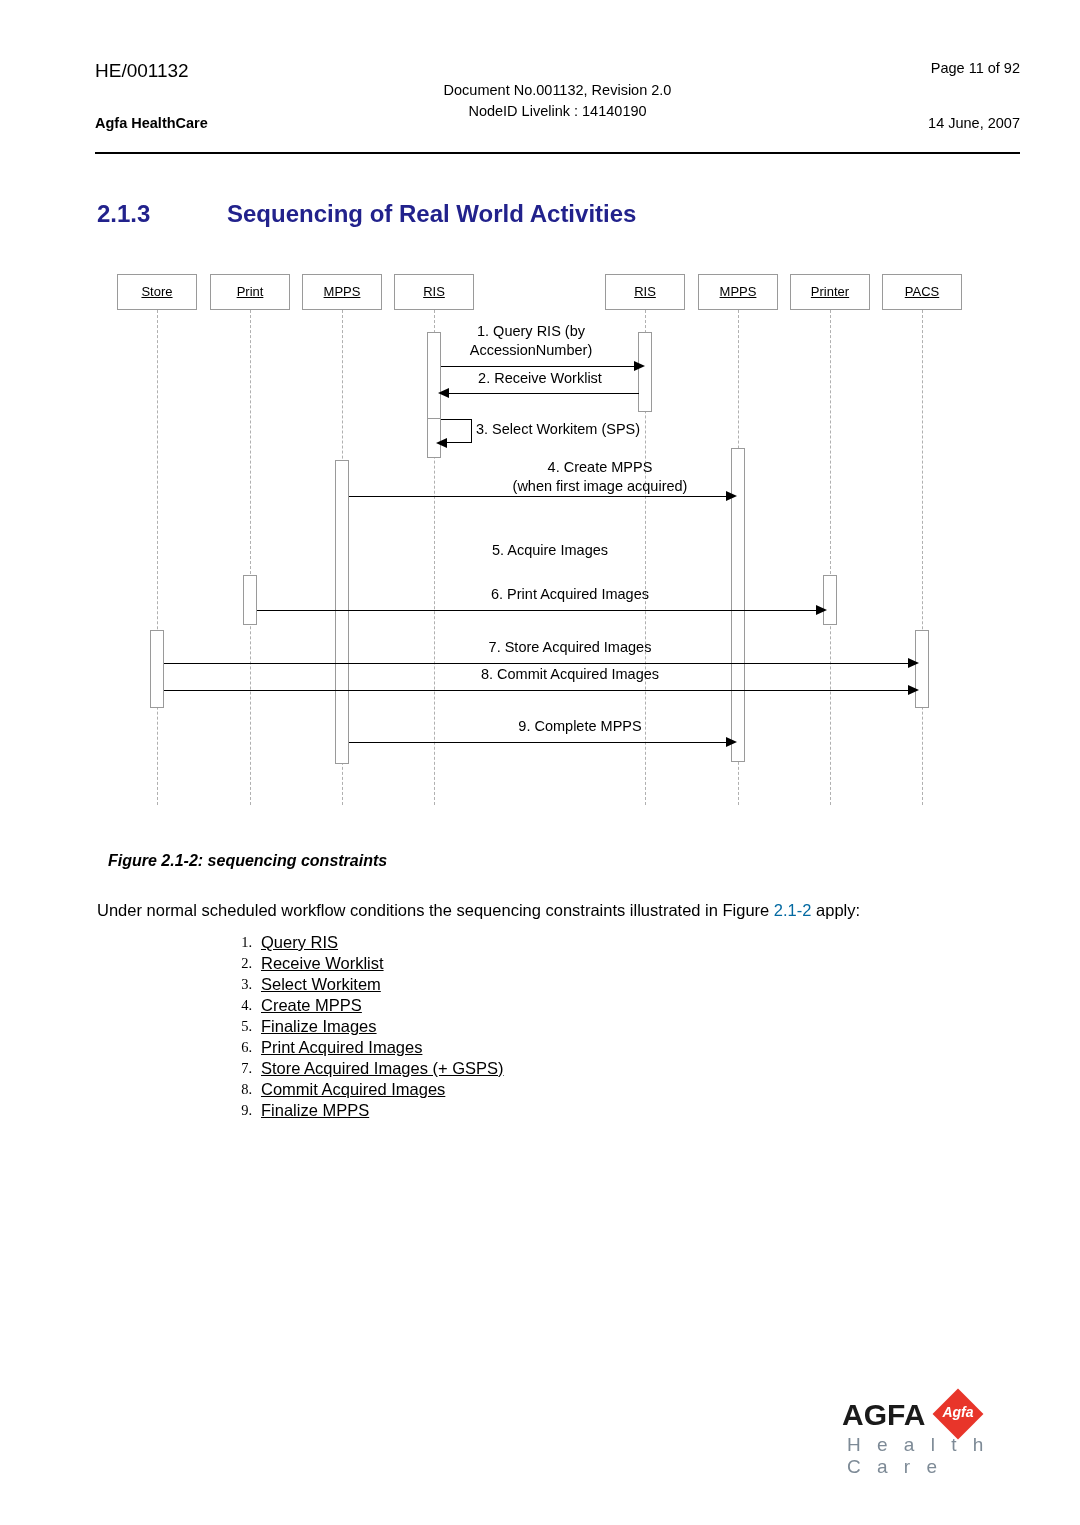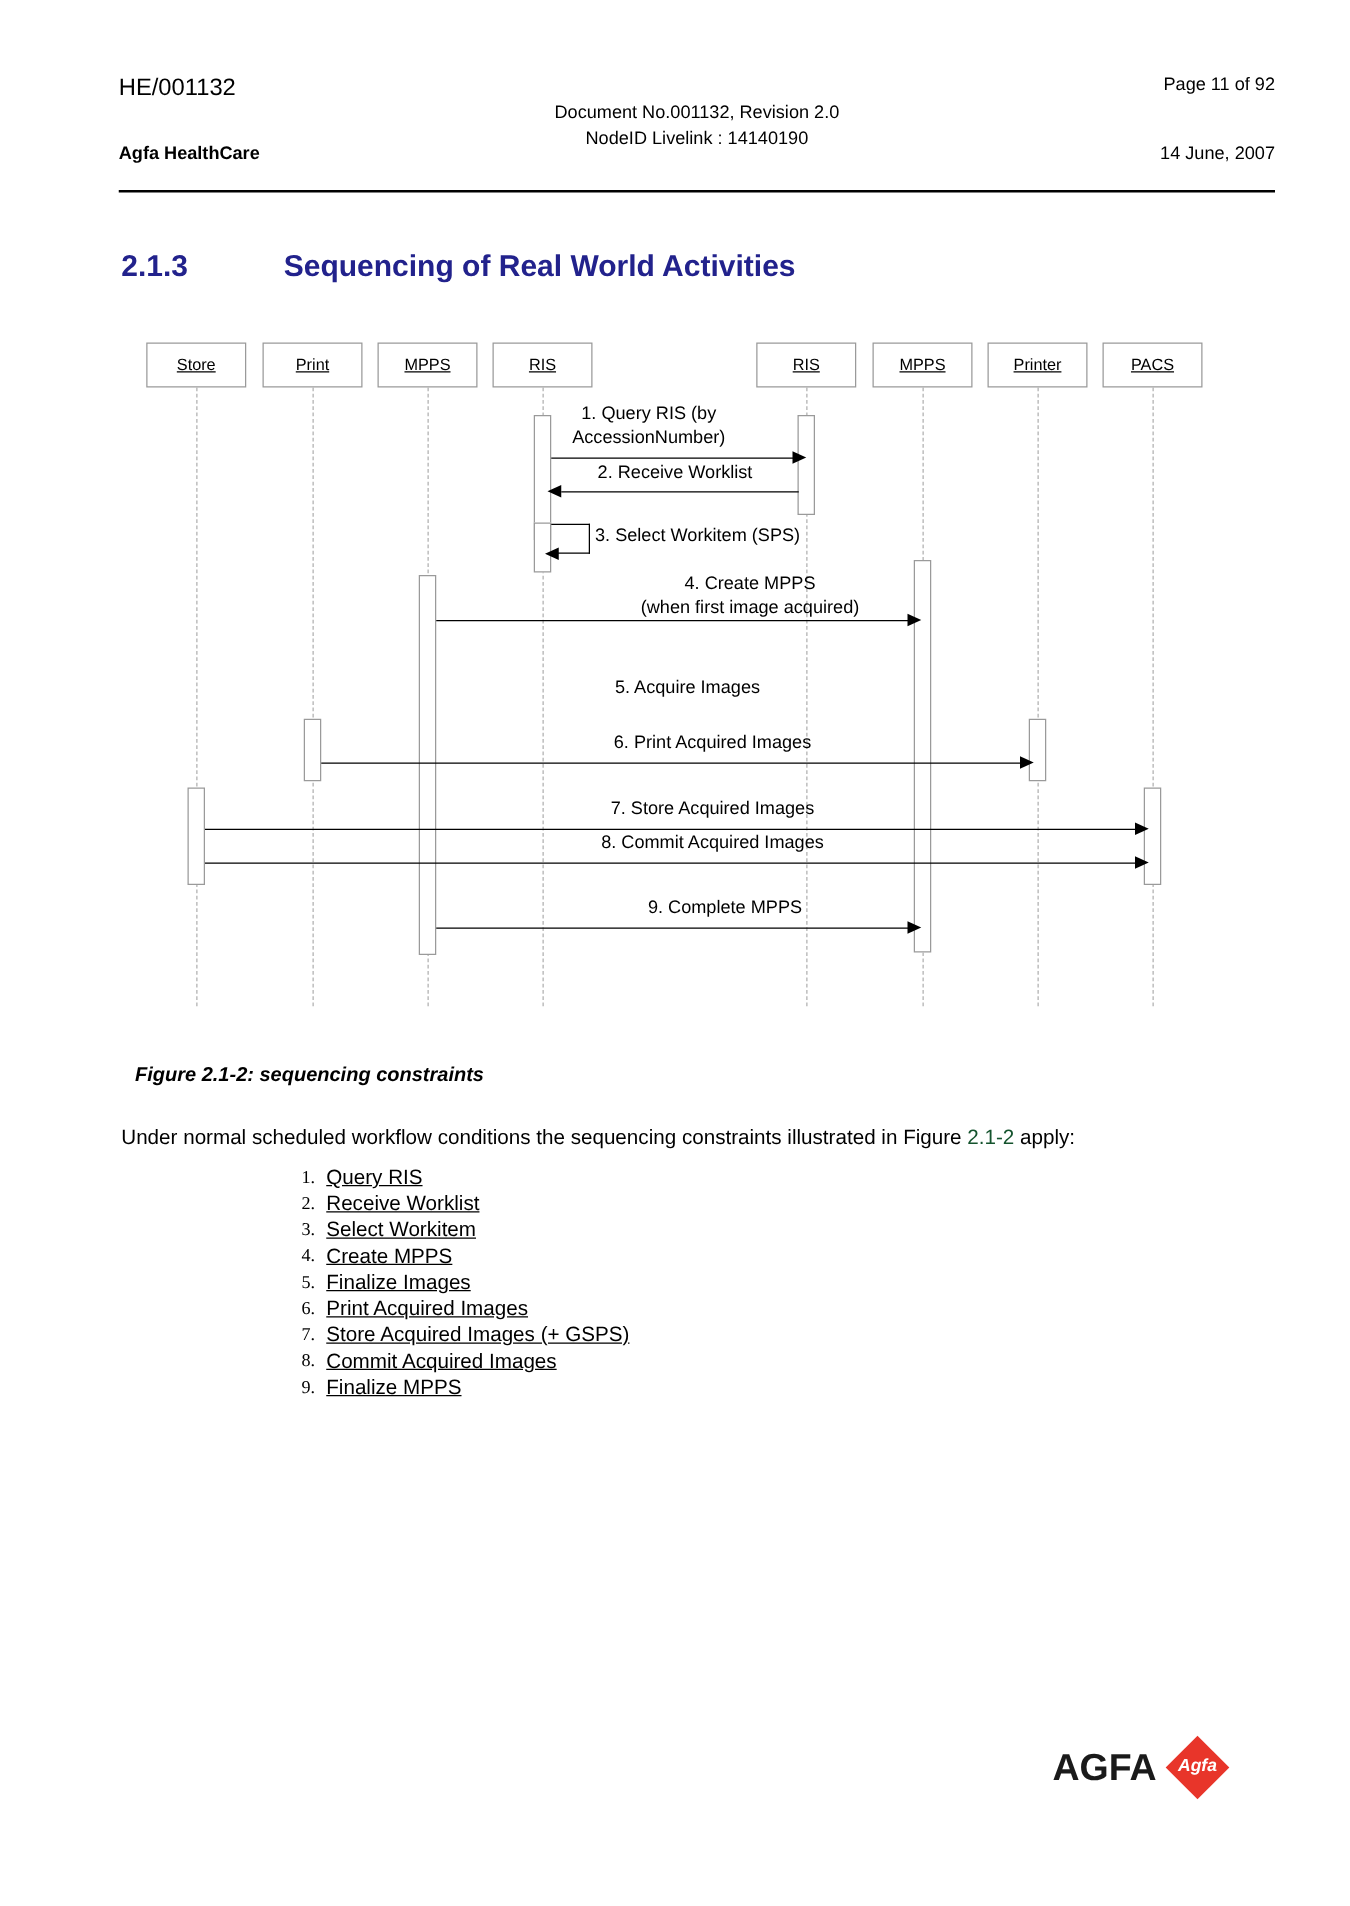--- a/index.html
+++ b/index.html
@@ -151,21 +151,21 @@
   }
 
   
   #body-paragraph {
     position: absolute;
     left: 97px;
     top: 901px;
     width: 900px;
     font-size: 16.5px;
   }
-  #body-paragraph .figref { color: #14532d; }
+  #body-paragraph .figref { color: #0369a1; }
 
   
   #steps-list {
     position: absolute;
     left: 228px;
     top: 932px;
     width: 500px;
   }
   .step-row {
     position: relative;
@@ -270,21 +270,21 @@
   <div class="activation" style="left:327px; top:62px;  height:100px;"></div>
   <div class="activation" style="left:538px; top:62px;  height:80px;"></div>
   <div class="activation" style="left:327px; top:148px; height:40px;"></div>
   <div class="activation" style="left:235px; top:190px; height:304px;"></div>
   <div class="activation" style="left:631px; top:178px; height:314px;"></div>
   <div class="activation" style="left:143px; top:305px; height:50px;"></div>
   <div class="activation" style="left:723px; top:305px; height:50px;"></div>
   <div class="activation" style="left:50px;  top:360px; height:78px;"></div>
   <div class="activation" style="left:815px; top:360px; height:78px;"></div>
 
-  <div class="msg-label" style="left:334px; top:52px; width:170px;">1. Query RIS (by
+  <div class="msg-label" style="left:346px; top:52px; width:170px;">1. Query RIS (by
 AccessionNumber)</div>
   <div class="msg-line" style="left:341px; top:96px; width:194px;"></div>
   <div class="msg-head right" style="left:534px; top:91px;"></div>
 
   <div class="msg-label" style="left:355px; top:99px; width:170px;">2. Receive Worklist</div>
   <div class="msg-line" style="left:349px; top:123px; width:190px;"></div>
   <div class="msg-head left" style="left:338px; top:118px;"></div>
 
   <div class="self-loop" style="left:341px; top:149px; width:31px; height:24px;"></div>
   <div class="msg-head left" style="left:336px; top:168px;"></div>
@@ -355,13 +355,14 @@
   <div class="step-row">
       <span class="step-num">9.</span>
       <span class="step-text">Finalize MPPS</span>
     </div>
 </div>
 
 <div id="agfa-logo">
   <div id="agfa-wordmark">AGFA</div>
   <div id="agfa-diamond"></div>
   <div id="agfa-diamond-text">Agfa</div>
+  <div id="agfa-healthcare">H e a l t h C a r e</div>
 </div>
 
 </body></html>

